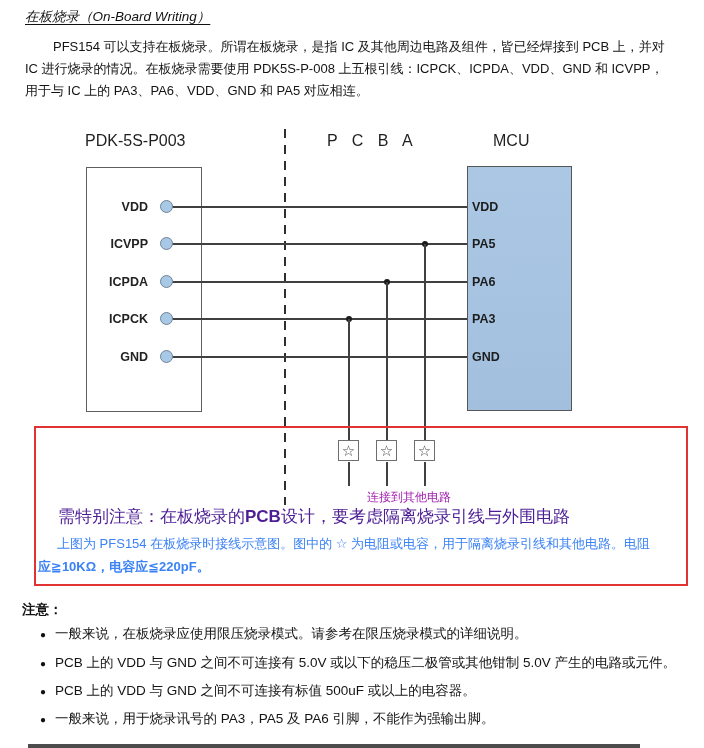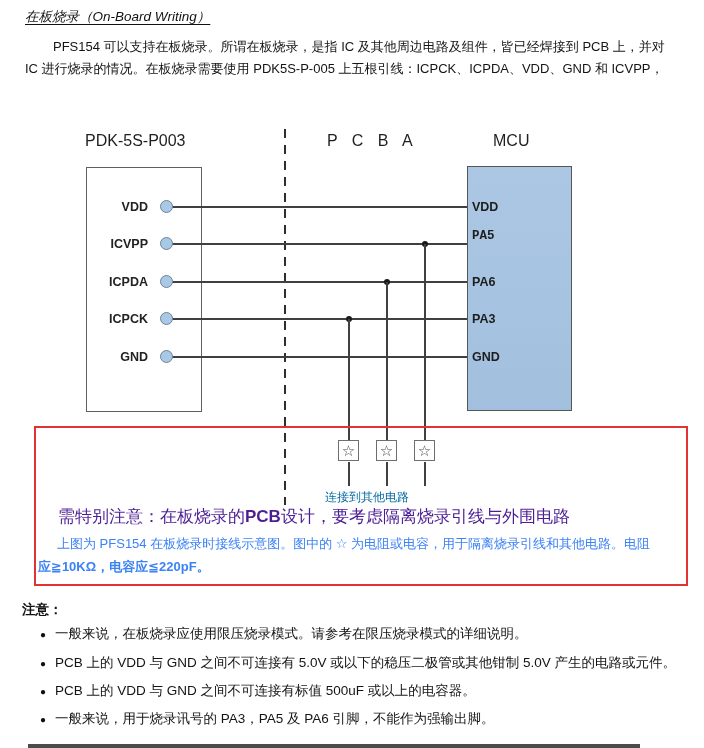--- a/index.html
+++ b/index.html
@@ -35,21 +35,21 @@
   
   .pin-label{font-size:12.5px;font-weight:bold;color:#222;width:60px;text-align:right;height:16px;line-height:16px;white-space:nowrap;}
   .mcu-pin{font-size:12.5px;font-weight:bold;color:#1d1d1d;left:472px;height:16px;line-height:16px;white-space:nowrap;}
   
   .pin-circle{width:11px;height:11px;border-radius:50%;background:#a8c9e6;border:1.5px solid #6f8296;left:160px;}
   
   .jdot{width:6px;height:6px;border-radius:50%;background:#1a1a1a;}
   
   .star-box{width:19px;height:19px;border:1.5px solid #6e6e6e;background:#ffffff;top:440px;
     display:flex;align-items:center;justify-content:center;font-size:15px;color:#4a4a4a;line-height:1;}
-  .caption{left:325px;top:489px;width:126px;text-align:left;font-size:12px;color:#0369a1;white-space:nowrap;}
+  .caption{left:325px;top:489px;width:126px;text-align:right;font-size:12px;color:#a21caf;white-space:nowrap;}
   
   .red-box{left:34px;top:426px;width:650px;height:156px;border:2px solid #e23333;background:transparent;}
   .warning{left:58px;top:505px;font-size:17px;color:#4c1d95;white-space:nowrap;
     font-family:"DejaVu Serif","Liberation Serif",serif;}
   .warning b{font-family:"Liberation Sans",sans-serif;font-weight:bold;}
   .ann-line{font-size:13px;color:#3b82f6;white-space:nowrap;}
   #ann-l1{left:57px;top:535px;}
   #ann-l2{left:38px;top:558px;font-weight:bold;}
   
   .notes-heading{left:22px;top:601px;font-size:13.5px;font-weight:bold;color:#111;}
@@ -58,21 +58,22 @@
   
   .cutoff{left:28px;top:744px;width:612px;height:4px;background:#4c4c4c;}
 </style>
 </head>
 <body>
 
 <div class="abs doc-title">在板烧录（On-Board Writing）</div>
 
 <div class="abs intro">
   <div class="intro-line indent">PFS154 可以支持在板烧录。所谓在板烧录，是指 IC 及其他周边电路及组件，皆已经焊接到 PCB 上，并对</div>
-  <div class="intro-line">IC 进行烧录的情况。在板烧录需要使用 PDK5S-P-005 上五根引线：ICPCK、ICPDA、VDD、GND 和 ICVPP，</div>
+  <div class="intro-line">IC 进行烧录的情况。在板烧录需要使用 PDK5S-P-008 上五根引线：ICPCK、ICPDA、VDD、GND 和 ICVPP，</div>
+  <div class="intro-line">用于与 IC 上的 PA3、PA6、VDD、GND 和 PA5 对应相连。</div>
 </div>
 
 <div class="abs diag-label" id="lbl-left">PDK-5S-P003</div>
 <div class="abs diag-label" id="lbl-mid">P C B A</div>
 <div class="abs diag-label" id="lbl-right">MCU</div>
 
 <div class="abs writer-box"></div>
 <div class="abs mcu-box"></div>
 <div class="abs dashed-v"></div>
 
@@ -88,21 +89,21 @@
 <div class="abs pin-label" style="left:88px;top:311px;">ICPCK</div>
 <div class="abs pin-label" style="left:88px;top:349px;">GND</div>
 
 <div class="abs pin-circle" style="top:200px;"></div>
 <div class="abs pin-circle" style="top:237px;"></div>
 <div class="abs pin-circle" style="top:275px;"></div>
 <div class="abs pin-circle" style="top:312px;"></div>
 <div class="abs pin-circle" style="top:350px;"></div>
 
 <div class="abs mcu-pin" style="top:199px;">VDD</div>
-<div class="abs mcu-pin" style="top:228px;font-family:Liberation Mono, monospace;">PA5</div>
+<div class="abs mcu-pin" style="top:236px;">PA5</div>
 <div class="abs mcu-pin" style="top:274px;">PA6</div>
 <div class="abs mcu-pin" style="top:311px;">PA3</div>
 <div class="abs mcu-pin" style="top:349px;">GND</div>
 
 <div class="abs jdot" style="left:422px;top:241px;"></div>
 <div class="abs jdot" style="left:384px;top:279px;"></div>
 <div class="abs jdot" style="left:346px;top:316px;"></div>
 <div class="abs vwire" style="left:424px;top:244px;height:196px;"></div>
 <div class="abs vwire" style="left:386px;top:282px;height:158px;"></div>
 <div class="abs vwire" style="left:348px;top:319px;height:121px;"></div>

